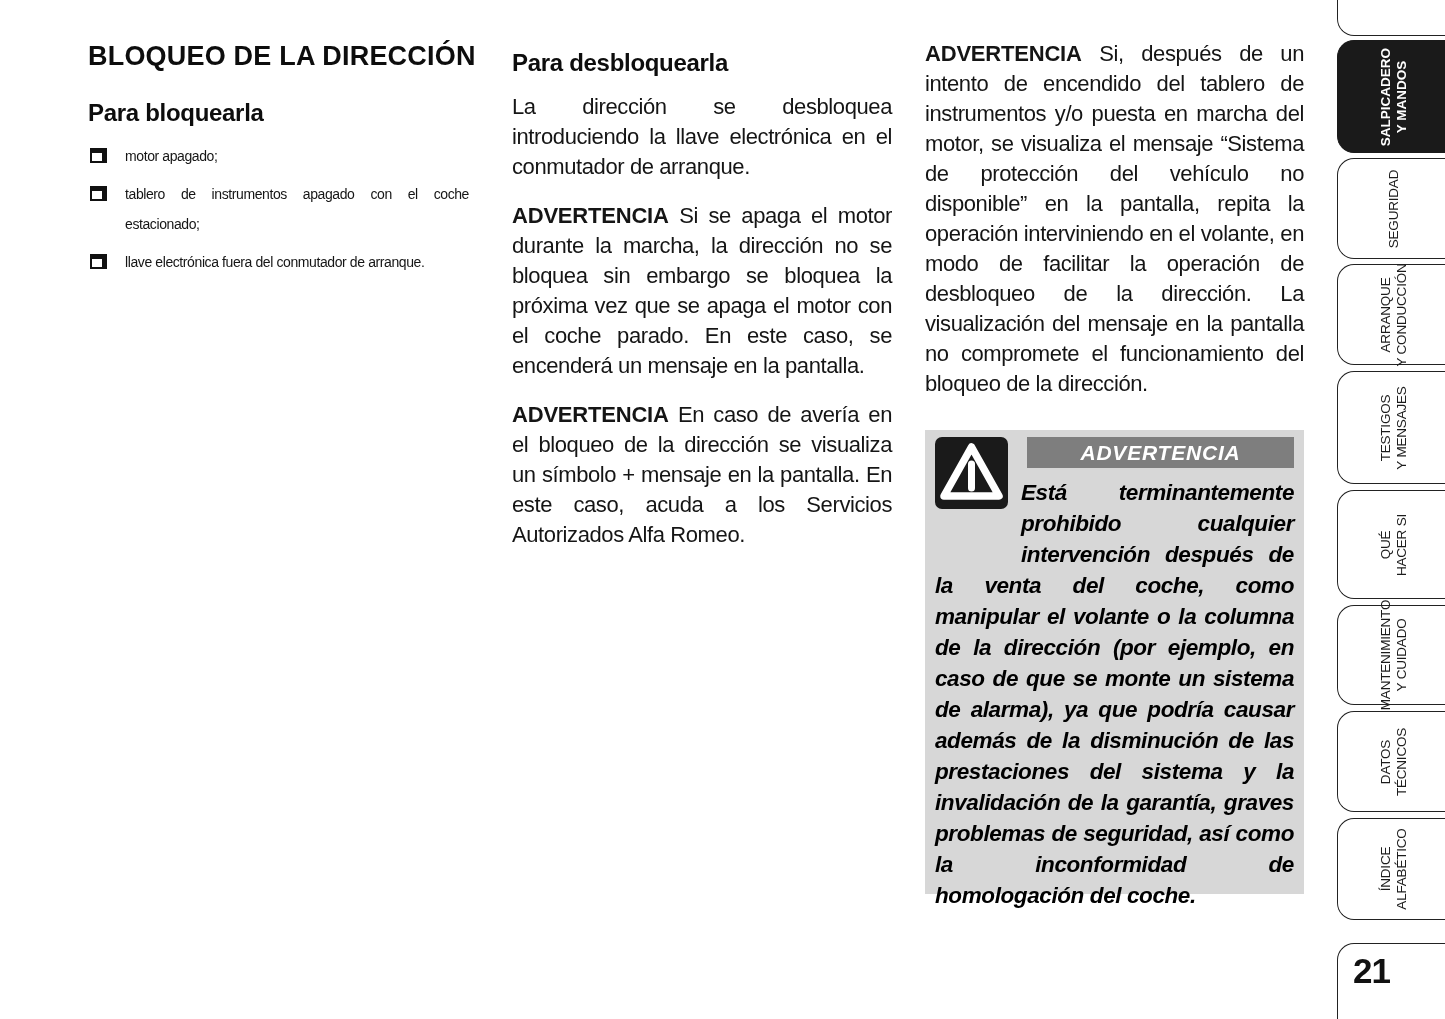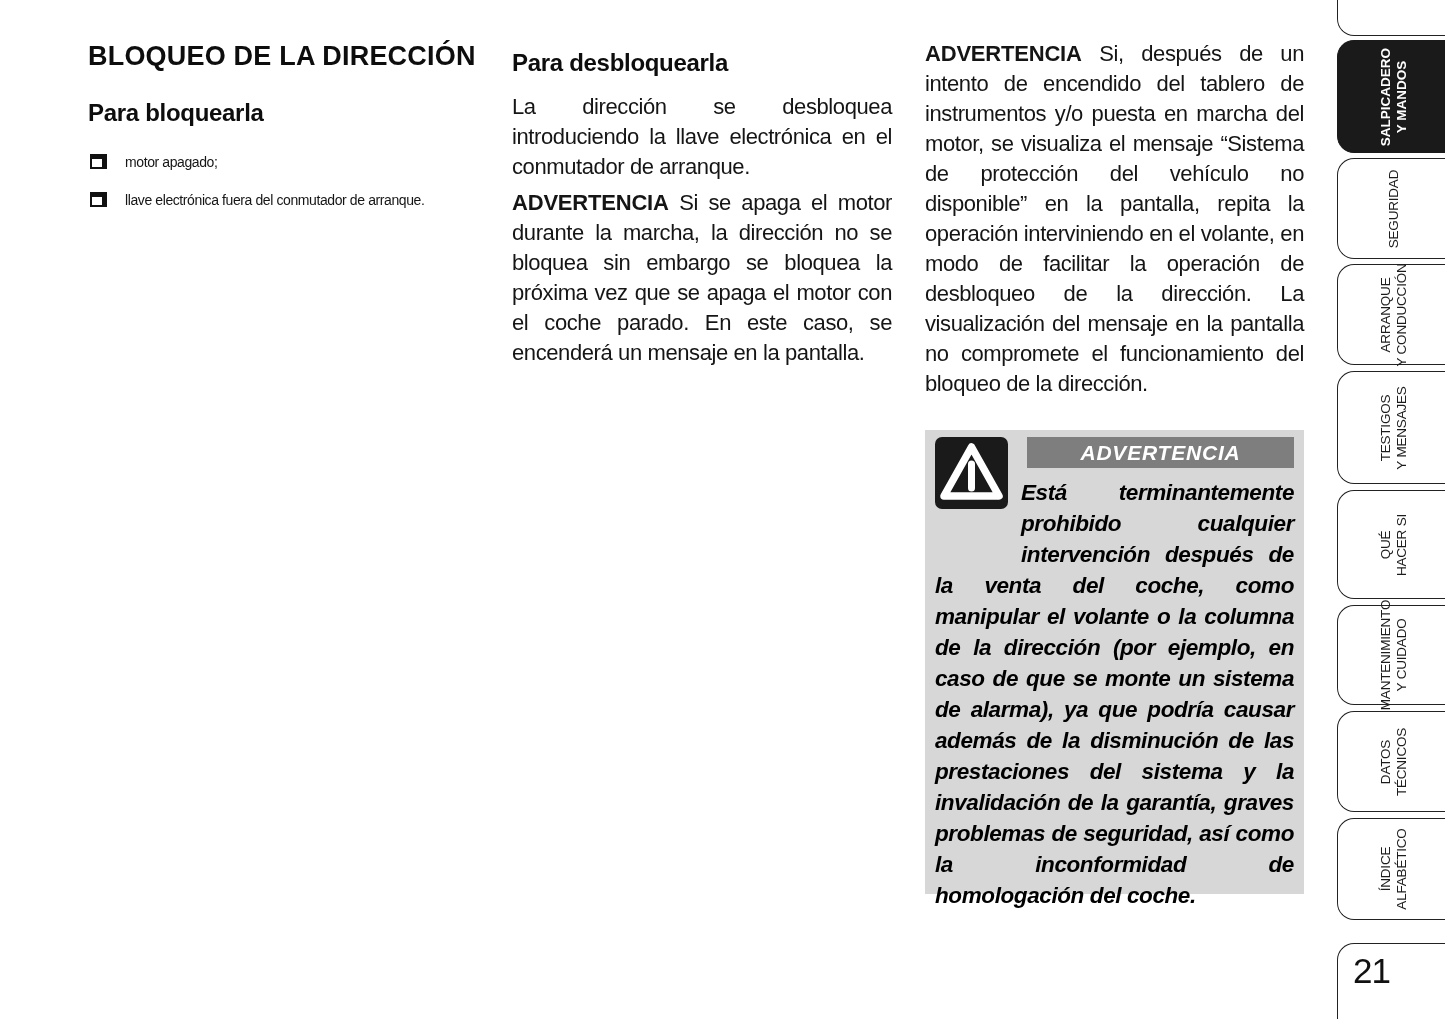--- a/index.html
+++ b/index.html
@@ -15,39 +15,39 @@
   .col p { font-size:22px; line-height:30px; letter-spacing:-0.4px; color:#151515; }
   .h1 {
     font-size:27px; line-height:1.05; font-weight:800;
     letter-spacing:0.2px; color:#0d0d0d; white-space:nowrap;
   }
   .h2 { font-size:24px; font-weight:700; letter-spacing:-0.3px; color:#0d0d0d; }
   .adv-label { font-weight:800; letter-spacing:-0.2px; }
 
   
   #col1 { left:88px; top:42px; width:381px; }
-  #col1 .h2 { margin-top:29px; margin-bottom:20px; }
+  #col1 .h2 { margin-top:29px; margin-bottom:14px; }
   #col1 p.intro { margin-bottom:9px; }
   ul.conditions { list-style:none; }
   ul.conditions li {
     position:relative; padding-left:37px; margin-top:8px;
     font-size:14px; line-height:30px; letter-spacing:-0.4px; text-align:justify; color:#151515;
   }
   .sq-bullet {
     position:absolute; left:2px; top:7px;
     width:17px; height:15px;
     border:2px solid #111; border-top-width:5px; border-right-width:5px;
     background:#fff;
   }
 
   
   #col2 { left:512px; top:49px; width:380px; }
   #col2 .h2 { margin-bottom:15px; }
   #col2 p { margin-bottom:0; }
-  #col2 p + p { margin-top:6px; }
+  #col2 p + p { margin-top:19px; }
 
   
   #col3 { left:925px; top:39px; width:379px; }
 
   
   .warn-box {
     position:absolute; left:925px; top:430px; width:379px; height:464px;
     background:#d7d7d7; padding:7px 10px 10px 10px;
   }
   .warn-icon {
@@ -82,45 +82,50 @@
     white-space:pre; text-align:center;
     font-size:13.5px; line-height:1.18; letter-spacing:-0.2px;
     color:#1c1c1c; font-weight:500;
   }
   .tab.active .tab-label { color:#ffffff; font-weight:800; letter-spacing:0; }
   .tab.pagenum {
     top:943px; height:160px; border-radius:17px 0 0 0;
   }
   .pagenum-text {
     position:absolute; left:15px; top:7px;
-    font-size:35px; font-weight:400; letter-spacing:-1px; color:#111;
+    font-size:35px; font-weight:700; letter-spacing:-1px; color:#111;
   }
 </style>
 </head>
 <body>
 
 <section class="col" id="col1">
   <div class="h1">BLOQUEO DE LA DIRECCIÓN</div>
   <div class="h2">Para bloquearla</div>
   <ul class="conditions">
     <li>
       <span class="sq-bullet"></span>
       <span>motor apagado;</span>
     </li>
     <li>
       <span class="sq-bullet"></span>
+      <span>tablero de instrumentos apagado con el coche estacionado;</span>
+    </li>
+    <li>
+      <span class="sq-bullet"></span>
       <span>llave electrónica fuera del conmutador de arranque.</span>
     </li>
   </ul>
 </section>
 
 <section class="col" id="col2">
   <div class="h2">Para desbloquearla</div>
   <p>La dirección se desbloquea introduciendo la llave electrónica en el conmutador de arranque.</p>
   <p><span class="adv-label">ADVERTENCIA</span><span> Si se apaga el motor durante la marcha, la dirección no se bloquea sin embargo se bloquea la próxima vez que se apaga el motor con el coche parado. En este caso, se encenderá un mensaje en la pantalla.</span></p>
+  <p><span class="adv-label">ADVERTENCIA</span><span> En caso de avería en el bloqueo de la dirección se visualiza un símbolo + mensaje en la pantalla. En este caso, acuda a los Servicios Autorizados Alfa Romeo.</span></p>
 </section>
 
 <section class="col" id="col3">
   <p><span class="adv-label">ADVERTENCIA</span><span> Si, después de un intento de encendido del tablero de instrumentos y/o puesta en marcha del motor, se visualiza el mensaje “Sistema de protección del vehículo no disponible” en la pantalla, repita la operación interviniendo en el volante, en modo de facilitar la operación de desbloqueo de la dirección. La visualización del mensaje en la pantalla no compromete el funcionamiento del bloqueo de la dirección.</span></p>
 </section>
 
 <aside class="warn-box">
   <svg class="warn-icon" viewBox="0 0 73 72" aria-hidden="true">
     <rect x="0" y="0" width="73" height="72" rx="7" fill="#1a1a1a"></rect>
     <path d="M36.5 10 L64 59 L9 59 Z" fill="none" stroke="#ffffff" stroke-width="7.5" stroke-linejoin="round"></path>

